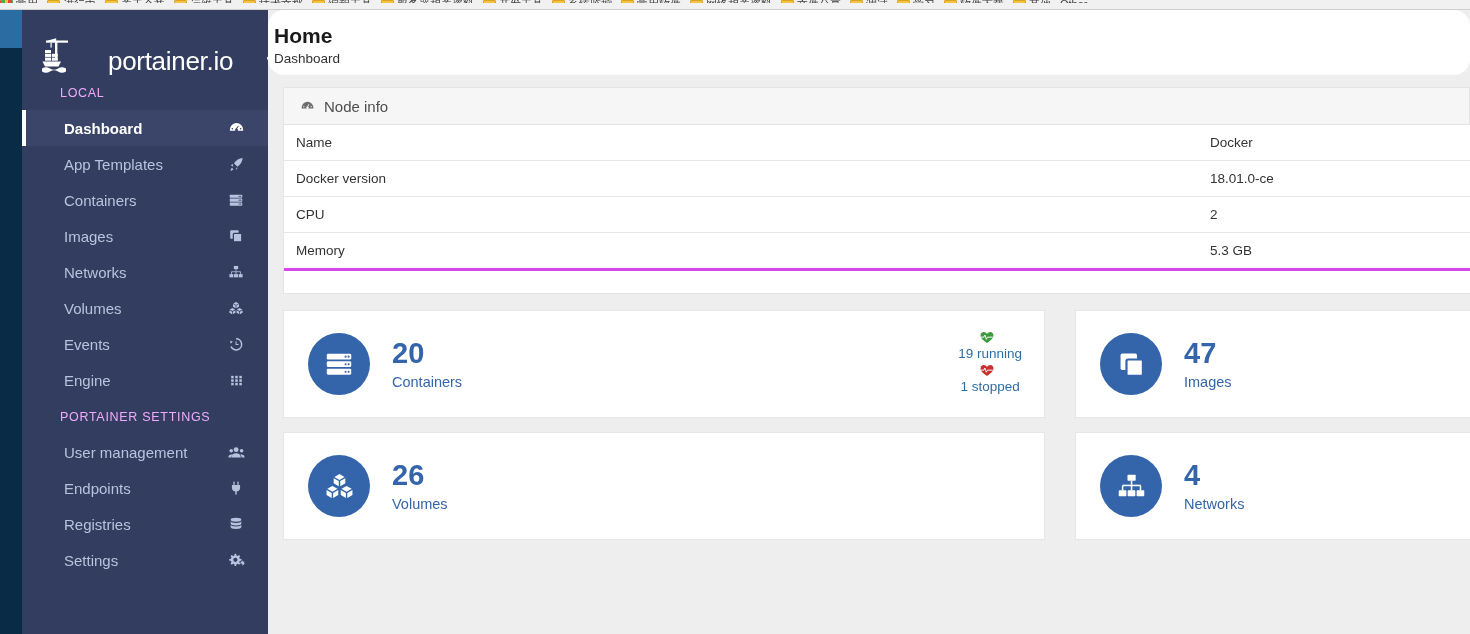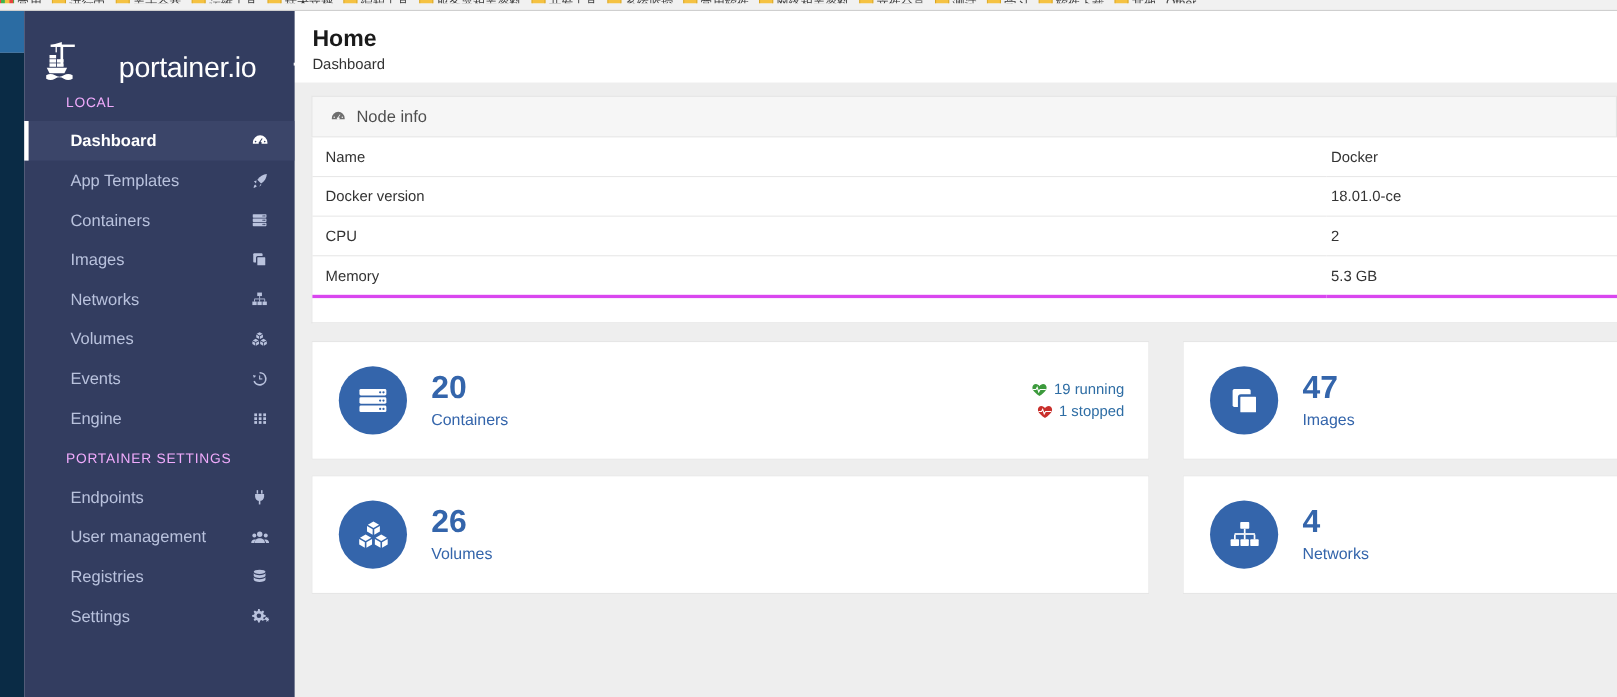--- a/index.html
+++ b/index.html
@@ -162,22 +162,23 @@
     position: absolute;
     left: 268px; top: 10px;
     width: 1202px;
     height: 624px;
     background: #eeeeee;
     overflow: hidden;
   }
   .page-header {
     background: #ffffff;
     height: 65px;
-    padding: 14px 0 0 16px;
-    box-sizing: border-box;
+    padding: 14px 0 0 6px;
+    box-sizing: border-box;
+    border-radius: 16px;
   }
   .page-title {
     font-size: 21px;
     color: #1a1a1a;
     font-weight: bold;
     line-height: 1.1;
   }
   .page-sub {
     font-size: 13.5px;
     color: #333333;
@@ -271,21 +272,21 @@
     font-size: 14.5px;
     color: #3465ab;
     margin-top: 6px;
   }
   .card-extra {
     flex: 0 0 auto;
     text-align: right;
     font-size: 13.5px;
     line-height: 20px;
   }
-  .extra-line { display: flex; align-items: center; justify-content: flex-end; }
+  .extra-line { display: flex; align-items: center; justify-content: flex-end; flex-direction: column; }
   .extra-line .pulse-ico {
     margin-right: 6px;
     display: inline-flex;
     align-items: center;
   }
   .extra-run { color: #2e6da4; }
   .extra-stop { color: #2e6da4; }
 </style>
 </head>
 <body>
@@ -479,41 +480,41 @@
             <rect x="7.5" y="11.8" width="3" height="3"></rect>
             <rect x="12.4" y="11.8" width="3" height="3"></rect>
         </g>
       </svg>
     </span>
   </div>
 
   <div class="nav-section-title">PORTAINER SETTINGS</div>
 
   <div class="nav-item">
-    <span class="nav-label">Endpoints</span>
-    <span class="nav-ico">
-      <svg viewBox="0 0 18 18" width="16" height="16">
-        <rect x="6" y="1.8" width="1.5" height="3.6" fill="currentColor"></rect>
-        <rect x="10.5" y="1.8" width="1.5" height="3.6" fill="currentColor"></rect>
-        <path d="M4.4 5.6 L13.6 5.6 L13.6 8.4 A4.6 4.6 0 0 1 4.4 8.4 Z" fill="currentColor"></path>
-        <rect x="8.2" y="12.6" width="1.6" height="3.8" fill="currentColor"></rect>
-      </svg>
-    </span>
-  </div>
-
-  <div class="nav-item">
     <span class="nav-label">User management</span>
     <span class="nav-ico">
       <svg viewBox="0 0 18 18" width="17" height="17">
         <circle cx="8.6" cy="6" r="2.6" fill="currentColor"></circle>
         <path d="M3.6 14.4 C3.6 11.4 5.8 9.8 8.6 9.8 C11.4 9.8 13.6 11.4 13.6 14.4 Z" fill="currentColor"></path>
         <circle cx="3.4" cy="7.2" r="1.9" fill="currentColor"></circle>
         <path d="M0.4 14.4 C0.4 12.2 1.7 11 3.4 11 C4 11 4.5 11.1 5 11.3 C4 12.1 3.4 13.1 3.3 14.4 Z" fill="currentColor"></path>
         <circle cx="14.4" cy="7.2" r="1.9" fill="currentColor"></circle>
         <path d="M17.6 14.4 C17.6 12.2 16.2 11 14.4 11 C13.9 11 13.4 11.1 12.9 11.3 C13.9 12.1 14.5 13.1 14.6 14.4 Z" fill="currentColor"></path>
+      </svg>
+    </span>
+  </div>
+
+  <div class="nav-item">
+    <span class="nav-label">Endpoints</span>
+    <span class="nav-ico">
+      <svg viewBox="0 0 18 18" width="16" height="16">
+        <rect x="6" y="1.8" width="1.5" height="3.6" fill="currentColor"></rect>
+        <rect x="10.5" y="1.8" width="1.5" height="3.6" fill="currentColor"></rect>
+        <path d="M4.4 5.6 L13.6 5.6 L13.6 8.4 A4.6 4.6 0 0 1 4.4 8.4 Z" fill="currentColor"></path>
+        <rect x="8.2" y="12.6" width="1.6" height="3.8" fill="currentColor"></rect>
       </svg>
     </span>
   </div>
 
   <div class="nav-item">
     <span class="nav-label">Registries</span>
     <span class="nav-ico">
       <svg viewBox="0 0 18 18" width="16" height="16">
         <ellipse cx="9" cy="4.3" rx="6" ry="2.2" fill="currentColor"></ellipse>
         <path d="M3 5.6 L3 8.4 A6 2.2 0 0 0 15 8.4 L15 5.6 A6 2.2 0 0 1 3 5.6 Z" fill="currentColor"></path>

